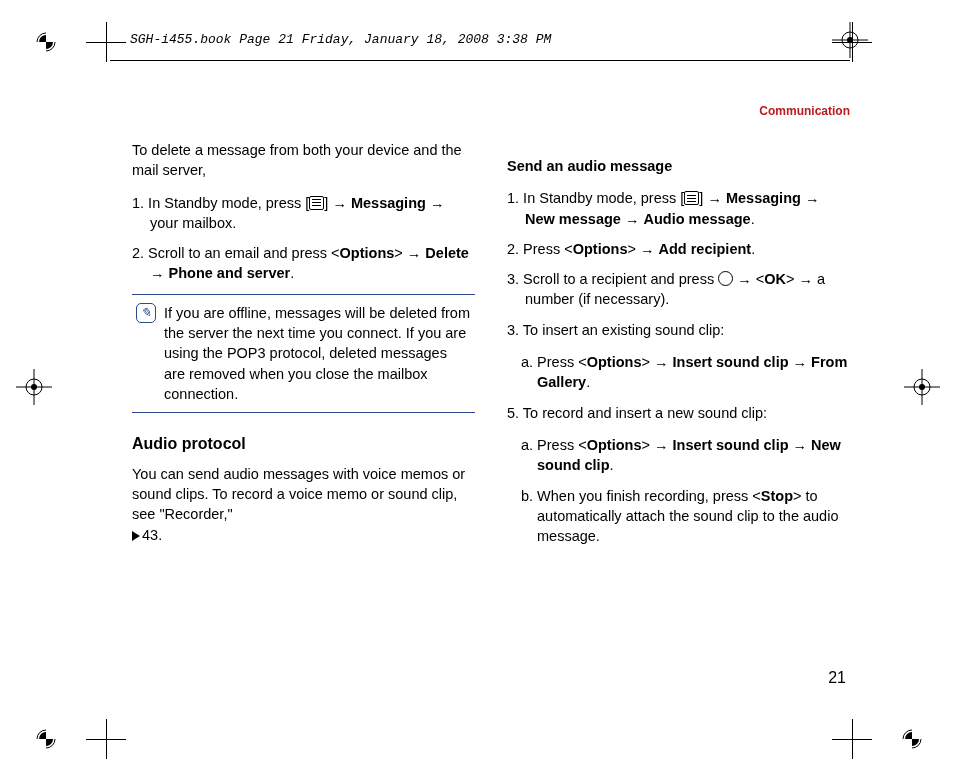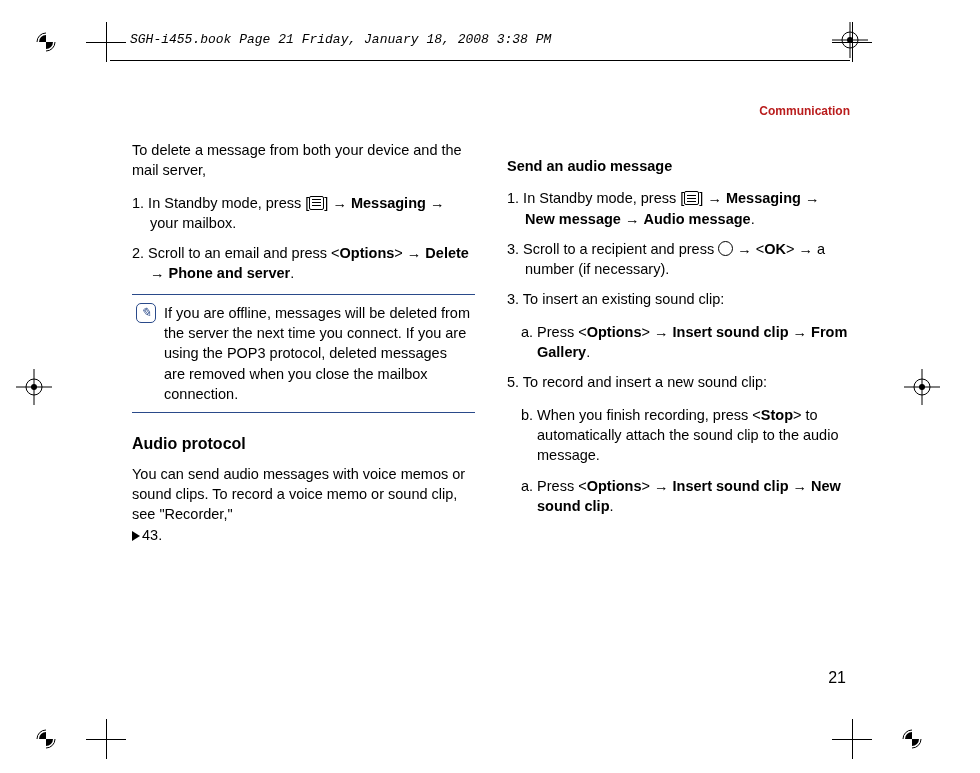--- a/index.html
+++ b/index.html
@@ -217,37 +217,40 @@
     </p>
   </div>
 
   <div class="col">
     <p class="para bold">Send an audio message</p>
 
     <p class="para indent-a" style="text-indent:-18px">
       <span>1. In Standby mode, press [</span><span class="menu-icon"></span><span>] → </span><span class="bold">Messaging</span><span> → </span><span class="bold">New message</span><span> → </span><span class="bold">Audio message</span><span>.</span>
     </p>
 
+    <p class="para indent-a" style="text-indent:-18px">
+      <span>2. Press &lt;</span><span class="bold">Options</span><span>&gt; → </span><span class="bold">Add recipient</span><span>.</span>
+    </p>
 
     <p class="para indent-a" style="text-indent:-18px">
       <span>3. Scroll to a recipient and press </span><span class="circle-icon"></span><span> → &lt;</span><span class="bold">OK</span><span>&gt; → a number (if necessary).</span>
     </p>
 
     <p class="para">3. To insert an existing sound clip:</p>
 
     <p class="indent-b" style="text-indent:-16px">
       <span>a. Press &lt;</span><span class="bold">Options</span><span>&gt; → </span><span class="bold">Insert sound clip</span><span> → </span><span class="bold">From Gallery</span><span>.</span>
     </p>
 
 
     <p class="para">5. To record and insert a new sound clip:</p>
 
     <p class="indent-b" style="text-indent:-16px">
+      <span>a. Press &lt;</span><span class="bold">Options</span><span>&gt; → </span><span class="bold">Insert sound clip</span><span> → </span><span class="bold">New sound clip</span><span>.</span>
+    </p>
+
+    <p class="indent-b" style="text-indent:-16px">
       <span>b. When you finish recording, press &lt;</span><span class="bold">Stop</span><span>&gt; to automatically attach the sound clip to the audio message.</span>
-    </p>
-
-    <p class="indent-b" style="text-indent:-16px">
-      <span>a. Press &lt;</span><span class="bold">Options</span><span>&gt; → </span><span class="bold">Insert sound clip</span><span> → </span><span class="bold">New sound clip</span><span>.</span>
     </p>
   </div>
 </div>
 
 <div class="pagenum">21</div>
 
 </body></html>

